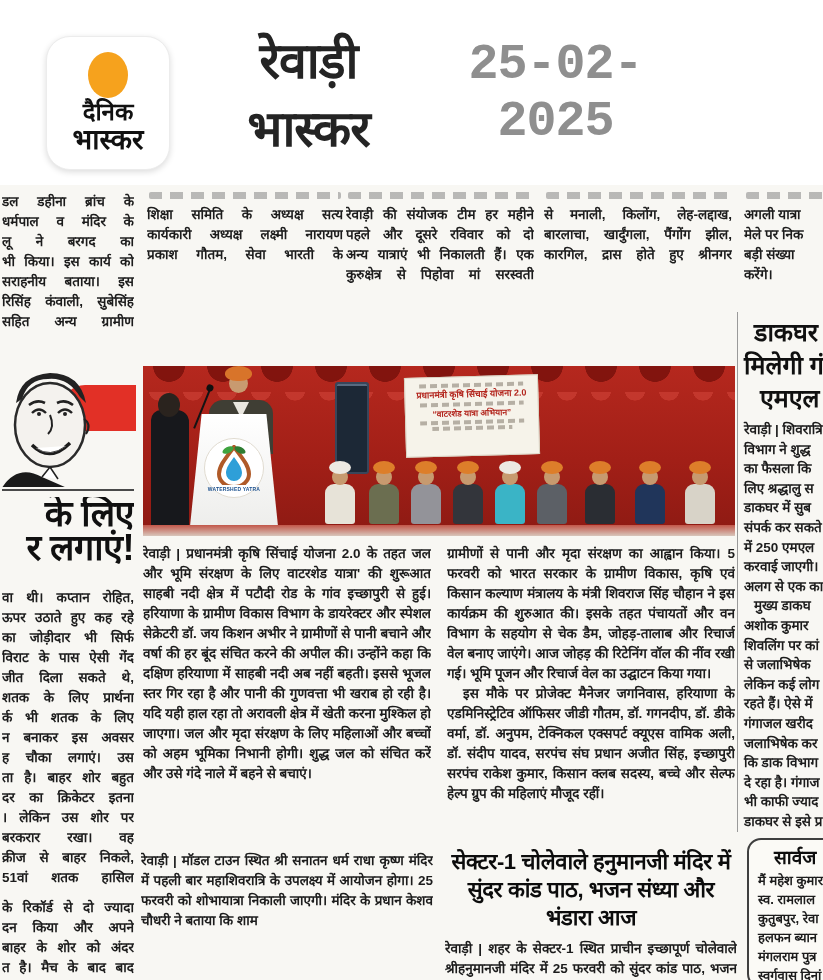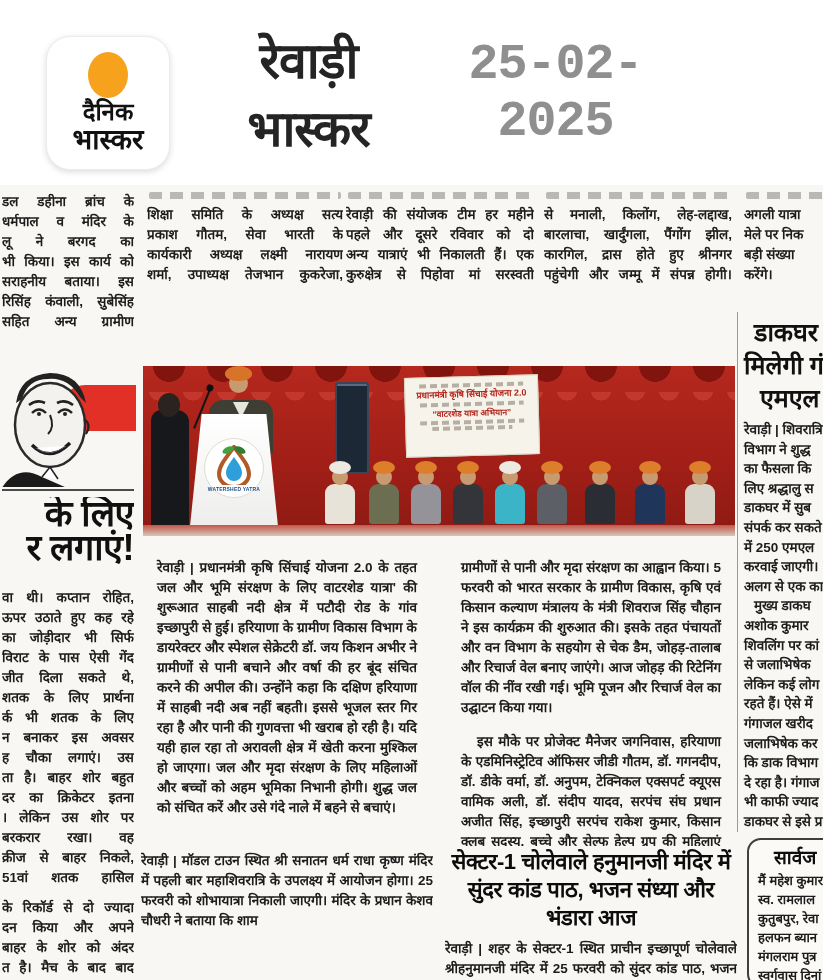--- a/index.html
+++ b/index.html
@@ -82,21 +82,21 @@
   .fig:nth-of-type(1){background:#e7e3d8;} .fig:nth-of-type(2){background:#6b6e50;}
   .fig:nth-of-type(3){background:#939399;} .fig:nth-of-type(4){background:#33353b;}
   .fig:nth-of-type(5){background:#3ab4c6;} .fig:nth-of-type(6){background:#5c6066;}
   .fig:nth-of-type(7){background:#2a2d33;} .fig:nth-of-type(8){background:#20355a;}
   .fig:nth-of-type(9){background:#d8d3c8;}
   .fig:nth-of-type(1)::after,.fig:nth-of-type(5)::after{background:#ece9e2;}
 
   .acol{position:absolute;width:288px;max-height:302px;overflow:hidden;text-align:justify;}
   .acol-left{left:143px;top:544px;}
   .acol-right{left:447px;top:544px;}
-  .acol p{margin:14px;}
+  .acol p{margin:0;}
   .indent{text-indent:16px;}
 
   .sub{position:absolute;width:292px;overflow:hidden;}
   .sub-left{left:141px;top:844px;height:136px;}
   .sub-right{left:445px;top:848px;height:132px;}
   .sub-head{font-size:22px;font-weight:800;text-align:center;line-height:28px;color:#0c0c0c;letter-spacing:-0.4px;}
   .sub-body{margin-top:7px;text-align:justify;}
 
   
   .vline{position:absolute;left:737px;top:312px;width:1px;height:520px;background:#9a9a9a;}
@@ -134,37 +134,35 @@
     <div class="tl">धर्मपाल व मंदिर के</div>
     <div class="tl">लू ने बरगद का</div>
     <div class="tl">भी किया। इस कार्य को</div>
     <div class="tl">सराहनीय बताया। इस</div>
     <div class="tl">रिसिंह कंवाली, सुबेसिंह</div>
     <div class="tl">सहित अन्य ग्रामीण</div>
   </div>
   <div class="tcol tcol2">
     <div class="cutline"></div>
     <div class="tl">शिक्षा समिति के अध्यक्ष सत्य</div>
+    <div class="tl">कार्यकारी अध्यक्ष लक्ष्मी नारायण</div>
     <div class="tl">प्रकाश गौतम, सेवा भारती के</div>
-    <div class="tl">कार्यकारी अध्यक्ष लक्ष्मी नारायण</div>
-    <div class="tl">शर्मा, उपाध्यक्ष तेजभान कुकरेजा,</div>
   </div>
   <div class="tcol tcol3">
     <div class="cutline"></div>
     <div class="tl">रेवाड़ी की संयोजक टीम हर महीने</div>
     <div class="tl">पहले और दूसरे रविवार को दो</div>
     <div class="tl">अन्य यात्राएं भी निकालती हैं। एक</div>
     <div class="tl">कुरुक्षेत्र से पिहोवा मां सरस्वती</div>
   </div>
   <div class="tcol tcol4">
     <div class="cutline"></div>
     <div class="tl">से मनाली, किलोंग, लेह-लद्दाख,</div>
     <div class="tl">बारलाचा, खार्दुंगला, पैंगोंग झील,</div>
     <div class="tl">कारगिल, द्रास होते हुए श्रीनगर</div>
-    <div class="tl">पहुंचेगी और जम्मू में संपन्न होगी।</div>
   </div>
   <div class="tcol tcol5">
     <div class="cutline"></div>
     <div class="tl" style="text-align-last:left">अगली यात्रा</div>
     <div class="tl" style="text-align-last:left">मेले पर निक</div>
     <div class="tl" style="text-align-last:left">बड़ी संख्या</div>
     <div class="tl" style="text-align-last:left">करेंगे।</div>
   </div>
 
   <div class="caricature">

